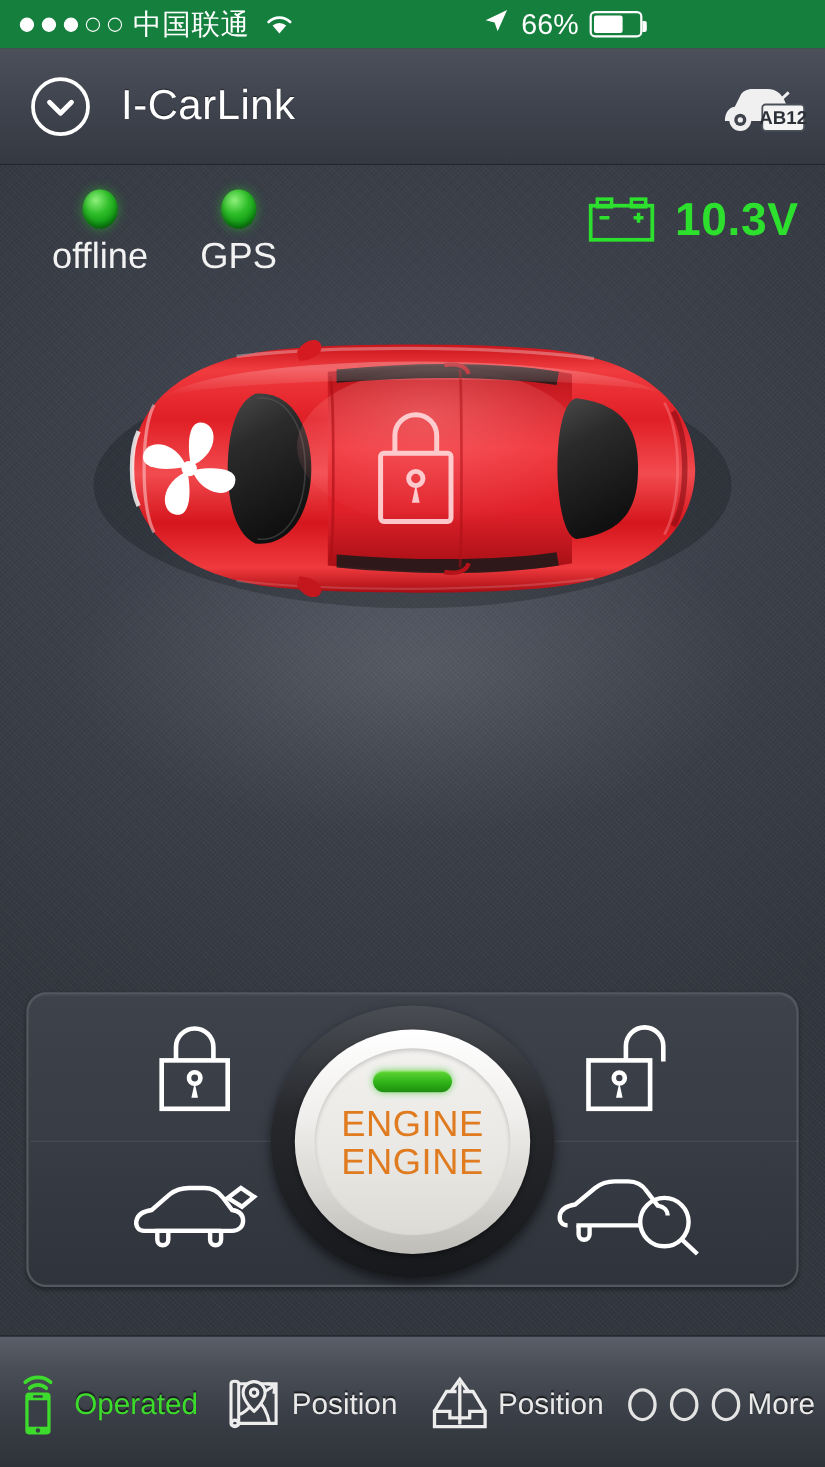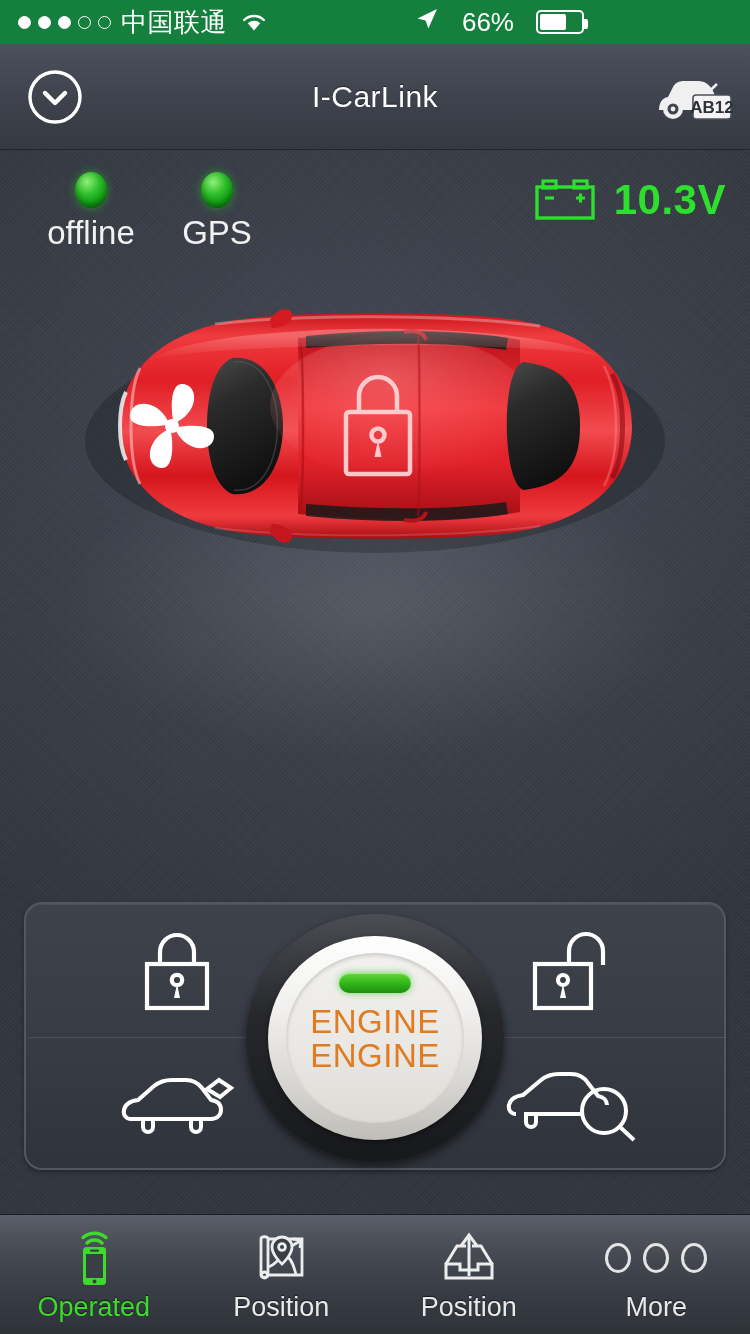--- a/index.html
+++ b/index.html
@@ -17,36 +17,36 @@
     background:#15803d; color:#fff; display:flex; align-items:center;
   }
   .sb-left{ display:flex; align-items:center; gap:10px; padding-left:18px; width:300px; }
   .dots{ display:flex; gap:7px; align-items:center; }
   .dot{ width:13px; height:13px; border-radius:50%; border:1.6px solid #fff; }
   .dot.on{ background:#fff; }
   .carrier{ font-size:26px; letter-spacing:.5px; font-family:"DejaVu Sans", sans-serif; }
   .wifi{ width:26px; height:20px; position:relative; margin-left:4px; }
   .sb-center{ flex:1; text-align:center; font-size:26px; font-weight:bold; letter-spacing:.3px;}
   .sb-right{ width:300px; display:flex; align-items:center; justify-content:flex-end;
-             gap:22px; padding-right:16px; font-size:26px; }
+             gap:10px; padding-right:16px; font-size:26px; }
   .battery{ width:48px; height:24px; border:2px solid #fff; border-radius:5px;
             position:relative; display:flex; align-items:center; padding:2px; }
   .battery:after{ content:""; position:absolute; right:-6px; top:7px; width:4px; height:10px;
                   background:#fff; border-radius:0 2px 2px 0; }
   .battery-fill{ height:100%; background:#fff; border-radius:2px; }
 
   
   .navbar{
     position:absolute; top:44px; left:0; width:750px; height:106px;
     background:linear-gradient(to bottom,#4b505a 0%,#3d424c 55%,#343942 100%);
     border-bottom:1px solid #22262c;
     display:flex; align-items:center;
   }
   .nav-back{ width:110px; display:flex; justify-content:center; }
-  .nav-title{ flex:1; text-align:center; color:#fff; font-size:30px; font-weight:300;
+  .nav-title{ flex:1; text-align:left; color:#fff; font-size:38px; font-weight:300;
               letter-spacing:.5px; text-shadow:0 -1px 1px rgba(0,0,0,.5); }
   .nav-right{ width:110px; display:flex; justify-content:center; align-items:center; }
 
   
   .main{
     position:absolute; top:150px; left:0; width:750px; height:1064px;
     background:
       repeating-linear-gradient(45deg, rgba(255,255,255,.022) 0 1px, transparent 1px 3px),
       repeating-linear-gradient(-45deg, rgba(0,0,0,.05) 0 1px, transparent 1px 3px),
       radial-gradient(ellipse 620px 520px at 50% 30%, #474d58 0%, #3c414b 45%, #32373f 100%);
@@ -120,21 +120,21 @@
   .start-label{ color:#e07b20; font-size:33px; line-height:1.04; text-align:center;
                 font-weight:400; letter-spacing:.5px; }
 
   
   .tabbar{
     position:absolute; bottom:0; left:0; width:750px; height:120px;
     background:linear-gradient(to bottom,#5a5f69 0%,#4a4f58 22%,#393d45 62%,#2e3239 100%);
     border-top:1px solid #1b1e23;
     display:flex;
   }
-  .tab{ flex:1; display:flex; flex-direction:column; align-items:center;
+  .tab{ flex:1; display:flex; flex-direction:row; align-items:center;
         justify-content:center; gap:6px; padding-top:4px; }
   .tab-icon{ height:56px; display:flex; align-items:center; justify-content:center; }
   .tab-label{ font-size:27px; color:#e9e9e9; font-weight:300; text-shadow:0 -1px 1px rgba(0,0,0,.6); }
   .tab.active .tab-label{ color:#3ddb2c; }
   .dots3{ display:flex; gap:12px; align-items:center; }
   .dots3 i{ display:block; width:26px; height:30px; border:3px solid #e4e4e4; border-radius:50%; }
 </style>
 </head>
 <body>
 

